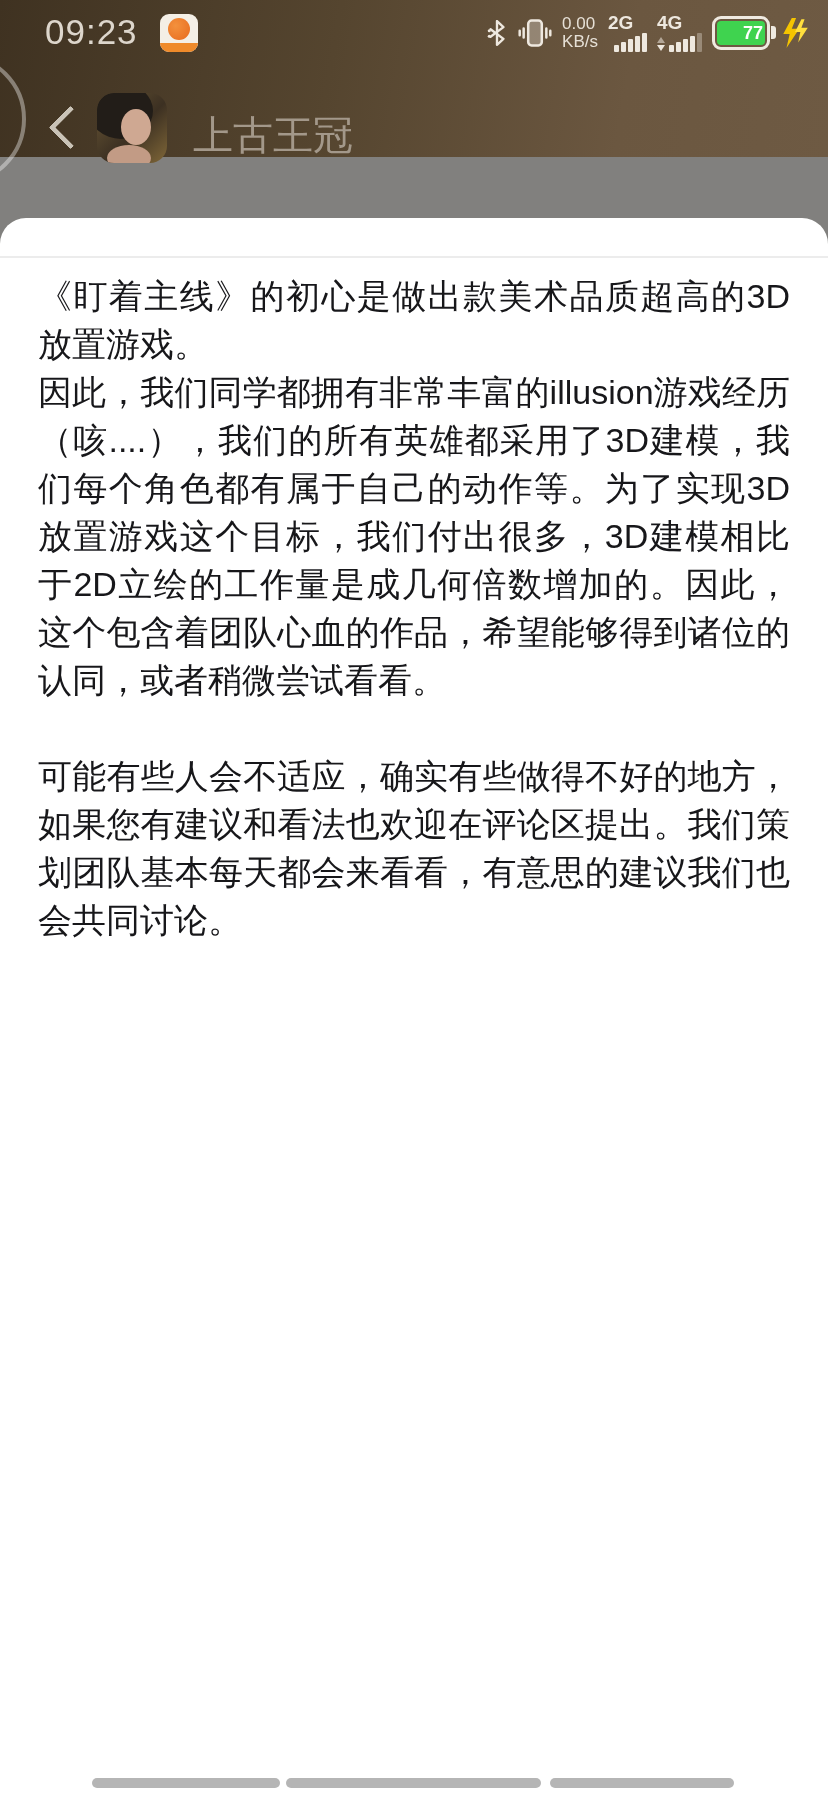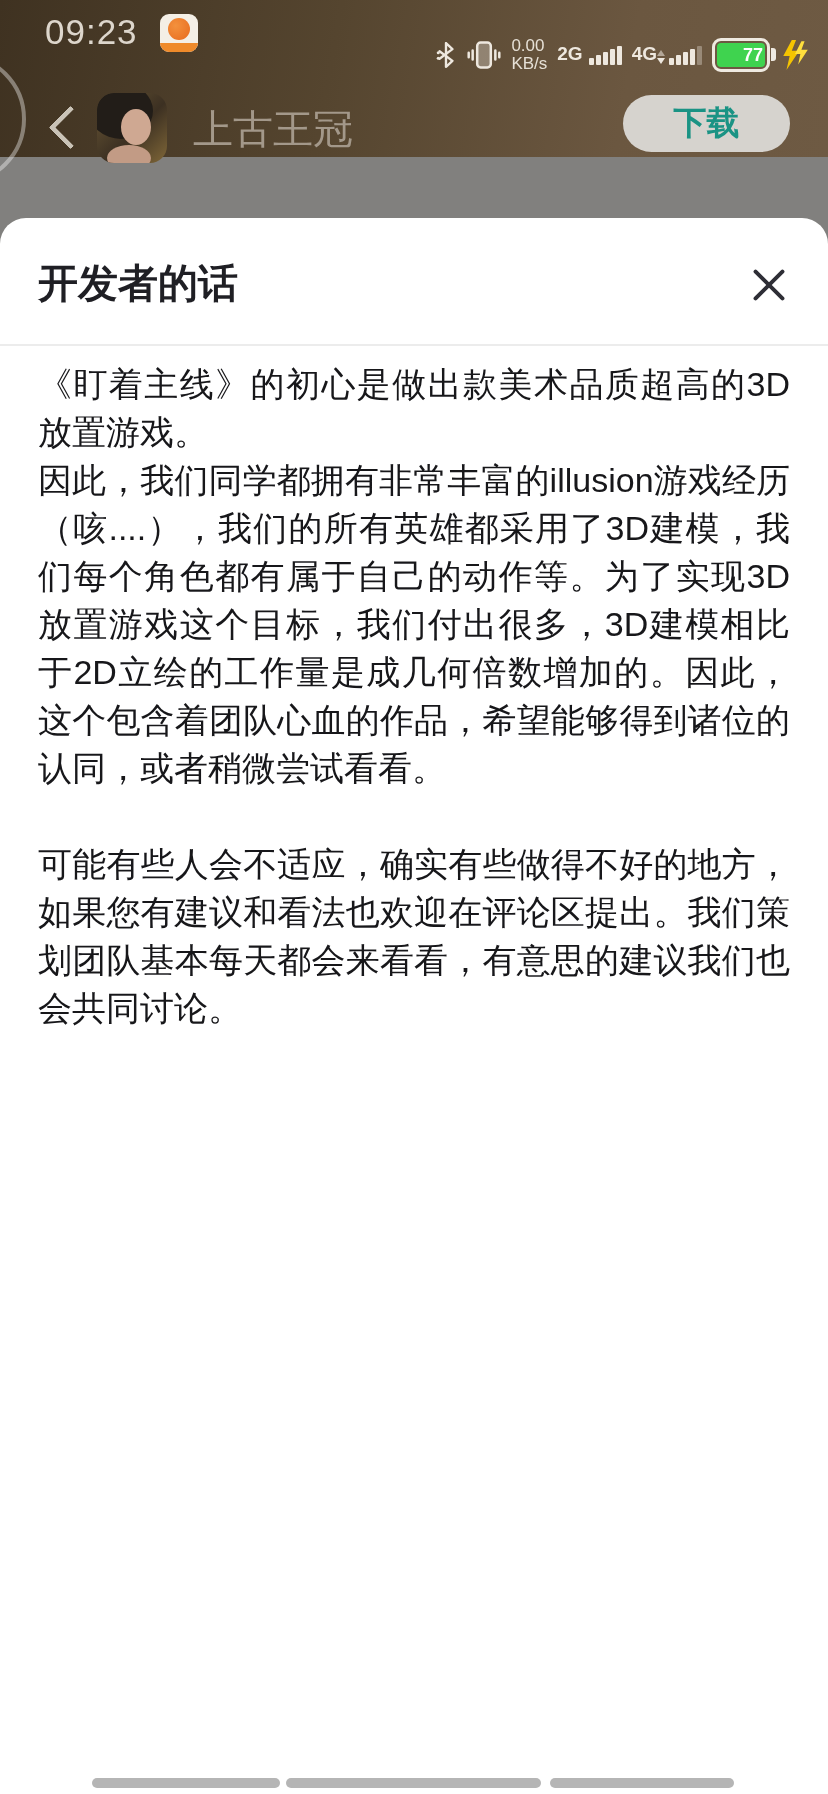--- a/index.html
+++ b/index.html
@@ -12,24 +12,24 @@
   .edge-arc{position:absolute;left:-106px;top:53px;width:124px;height:124px;
             border:4px solid rgba(255,255,255,.38);border-radius:50%;}
   
   .statusbar{position:absolute;left:0;top:0;width:828px;height:62px;}
   .clock{position:absolute;left:45px;top:12px;font-size:35px;letter-spacing:1px;color:#ddd6cc;}
   .notif-app{position:absolute;left:160px;top:14px;width:38px;height:38px;border-radius:9px;
              background:#f4efe6;overflow:hidden;}
   .notif-app .dot{position:absolute;left:8px;top:4px;width:22px;height:22px;border-radius:50%;
                   background:radial-gradient(circle at 35% 35%,#f3913d,#e86a1d);}
   .notif-app .band{position:absolute;left:0;bottom:0;width:100%;height:9px;background:#ef8a2a;}
-  .status-right{position:absolute;right:18px;top:10px;height:46px;display:flex;align-items:center;gap:10px;margin-top:22px;}
+  .status-right{position:absolute;right:18px;top:10px;height:46px;display:flex;align-items:center;gap:10px;}
   .speed{display:flex;flex-direction:column;justify-content:center;line-height:18px;
          font-size:17px;color:#e6e0d6;}
-  .sig{display:flex;align-items:flex-start;}
+  .sig{display:flex;flex-direction:column;align-items:flex-start;}
   .sig .lbl{font-size:19px;font-weight:bold;color:#eee8df;line-height:18px;margin-left:0px;}
   .sigrow{display:flex;align-items:flex-end;gap:2px;height:19px;margin-top:1px;margin-left:6px;}
   .bar{width:5px;background:#eee8df;border-radius:1px;}
   .bar.dim{background:rgba(238,232,223,.35);}
   .arrows{display:flex;flex-direction:column;gap:2px;margin-right:2px;margin-bottom:1px;}
   .tri-up{width:0;height:0;border-left:4px solid transparent;border-right:4px solid transparent;
           border-bottom:6px solid rgba(238,232,223,.55);}
   .tri-dn{width:0;height:0;border-left:4px solid transparent;border-right:4px solid transparent;
           border-top:6px solid #eee8df;}
   .battery{position:relative;width:52px;height:28px;border:3px solid #efeae1;border-radius:9px;}
@@ -43,21 +43,21 @@
         border-left:5px solid rgba(236,230,221,.8);border-bottom:5px solid rgba(236,230,221,.8);
         transform:rotate(45deg);border-radius:2px;}
   .avatar{position:absolute;left:97px;top:93px;width:70px;height:70px;border-radius:17px;overflow:hidden;
           background:linear-gradient(135deg,#6d5a37 0%,#3c3022 55%,#806738 100%);}
   .avatar .hair{position:absolute;left:-8px;top:-10px;width:64px;height:56px;border-radius:50%;
                 background:#221d18;}
   .avatar .face{position:absolute;left:24px;top:16px;width:30px;height:36px;border-radius:50%;
                 background:#cfa892;}
   .avatar .shoulder{position:absolute;left:10px;bottom:-8px;width:44px;height:26px;border-radius:50%;
                 background:#c29b85;}
-  .app-title{position:absolute;left:193px;top:102px;font-size:40px;color:#a3988a;}
+  .app-title{position:absolute;left:193px;top:108px;font-size:40px;color:#a3988a;}
   .download-btn{position:absolute;left:623px;top:95px;width:167px;height:57px;border-radius:29px;
                 background:#d6d3ce;display:flex;align-items:center;justify-content:center;
                 font-size:33px;font-weight:bold;color:#1a9384;}
   
   .sheet{position:absolute;left:0;top:218px;width:828px;height:1576px;background:#ffffff;
          border-radius:26px 26px 0 0;}
   .sheet-head{position:relative;padding:44px 38px 0 38px;display:flex;align-items:flex-start;
               justify-content:space-between;}
   .sheet-title{font-size:40px;font-weight:bold;color:#1f1f24;line-height:42px;}
   .close{position:relative;width:42px;height:42px;margin-top:2px;}
@@ -136,31 +136,23 @@
       </div>
     </div>
 
     <div class="back"></div>
     <div class="avatar">
       <div class="hair"></div>
       <div class="face"></div>
       <div class="shoulder"></div>
     </div>
     <div class="app-title">上古王冠</div>
-    <div class="download-btn">下载</div>
   </div>
 
   <div class="sheet">
-    <div class="sheet-head">
-      <div class="sheet-title">开发者的话</div>
-      <div class="close">
-        <div class="b1"></div>
-          <div class="b2"></div>
-      </div>
-    </div>
     <div class="divider"></div>
     <div class="sheet-body">
       <p>《盯着主线》的初心是做出款美术品质超高的3D放置游戏。
 因此，我们同学都拥有非常丰富的illusion游戏经历（咳....），我们的所有英雄都采用了3D建模，我们每个角色都有属于自己的动作等。为了实现3D放置游戏这个目标，我们付出很多，3D建模相比于2D立绘的工作量是成几何倍数增加的。因此，这个包含着团队心血的作品，希望能够得到诸位的认同，或者稍微尝试看看。</p>
       <p>可能有些人会不适应，确实有些做得不好的地方，如果您有建议和看法也欢迎在评论区提出。我们策划团队基本每天都会来看看，有意思的建议我们也会共同讨论。</p>
     </div>
     <div class="skel s1"></div>
     <div class="skel s2"></div>
     <div class="skel s3"></div>
   </div>

